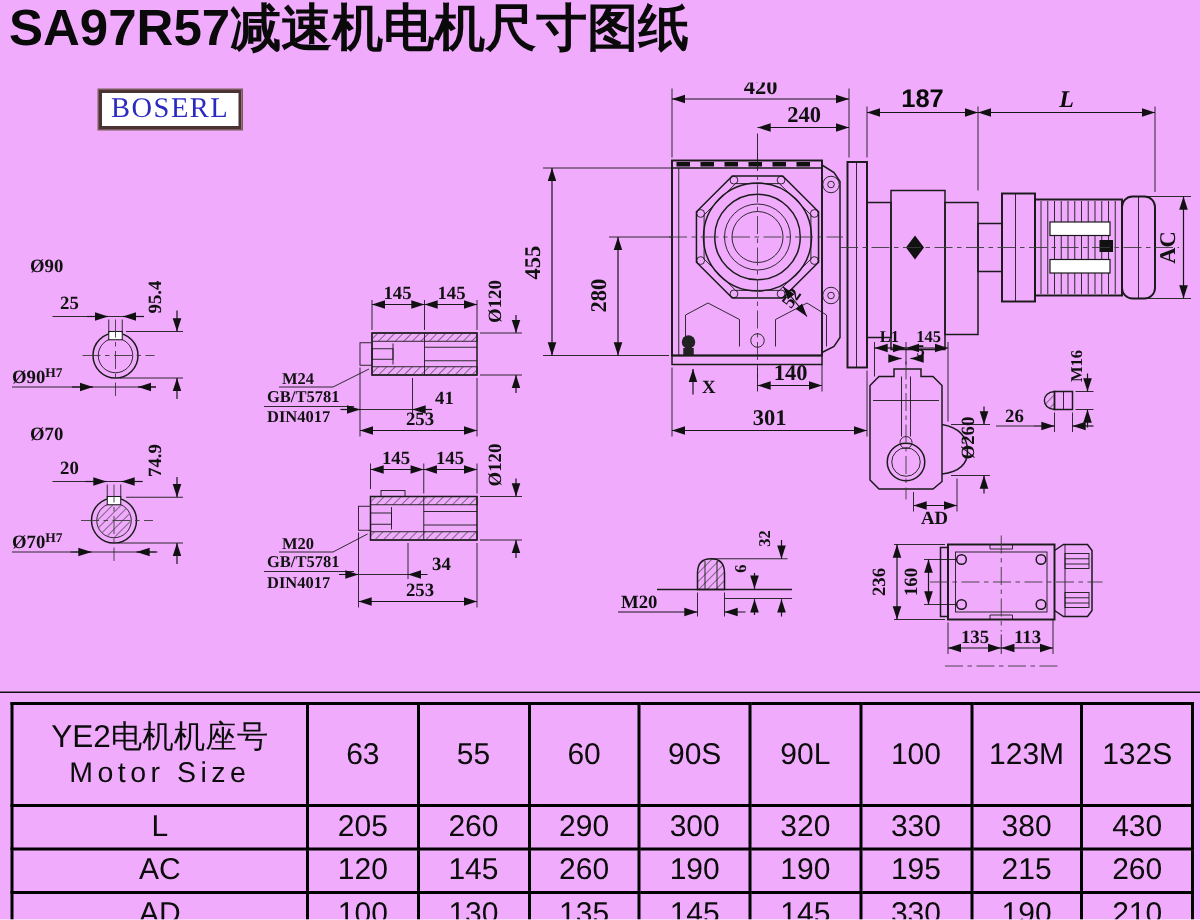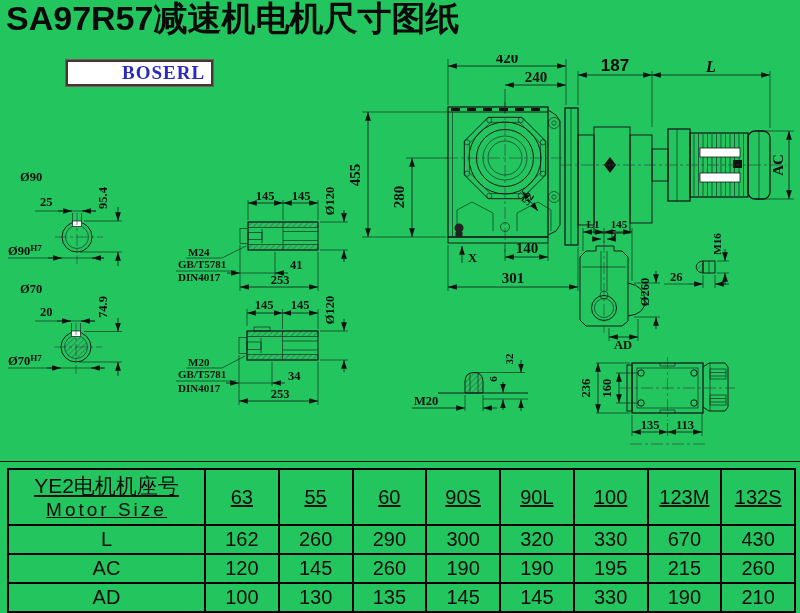--- a/index.html
+++ b/index.html
@@ -1,39 +1,39 @@
 <!DOCTYPE html>
 <html><head>
 <meta charset="utf-8">
 <style>
   html,body{margin:0;padding:0;background:#ffffff;}
-  #stage{position:relative;width:800px;height:613px;background:#22c55e;overflow:hidden;
+  #stage{position:relative;width:800px;height:613px;background:#f0abfc;overflow:hidden;
          font-family:"Liberation Sans",sans-serif;color:#111;}
   #title{position:absolute;left:6px;top:-4px;font-size:34px;font-weight:bold;color:#0a0a0a;
          letter-spacing:0px;white-space:nowrap;}
   #logo{position:absolute;left:66px;top:60px;border:2px solid #4a3333;outline:1px solid #7a5a5a;
         padding:0 6px;background:#fff;}
-  #logo span{font-family:"Liberation Serif",serif;font-weight:bold;font-size:19px;color:#2a2ac0;letter-spacing:1px;margin-left:48px;}
+  #logo span{font-family:"Liberation Serif",serif;font-weight:normal;font-size:19px;color:#2a2ac0;letter-spacing:1px;}
   #toprule{position:absolute;left:0;top:461px;width:800px;height:0;border-top:1.5px solid #111;}
   svg{position:absolute;left:0;top:55px;}
   .ol{fill:none;stroke:#1a1a1a;stroke-width:1.3;}
   .ml{fill:none;stroke:#1a1a1a;stroke-width:1;}
   .tl{fill:none;stroke:#1a1a1a;stroke-width:0.6;}
   .dl{fill:none;stroke:#161616;stroke-width:0.8;}
   .cl{fill:none;stroke:#3a3a3a;stroke-width:0.6;stroke-dasharray:12 3 3 3;}
   .dimA{font:bold 15px "Liberation Serif",serif;fill:#111;}
   .dimB{font:bold 12.5px "Liberation Serif",serif;fill:#111;}
   .dimS{font:bold 11px "Liberation Serif",serif;fill:#111;}
   .dimC{font:bold 17px "Liberation Sans",sans-serif;fill:#0a0a0a;}
   .dimL{font:italic bold 16px "Liberation Serif",serif;fill:#0a0a0a;}
   .mid{text-anchor:middle;}
   #mtable{position:absolute;left:7px;top:468px;width:789px;border-collapse:collapse;table-layout:fixed;}
   #mtable td{border:2px solid #000;text-align:center;vertical-align:middle;
              font-size:20px;color:#0c0c0c;padding:0;overflow:hidden;}
-  #mtable tr.hdr{height:56px;text-decoration:underline;}
+  #mtable tr.hdr{height:68px;}
   #mtable tr.datarow{height:29px;}
   .hcn{font-size:21px;line-height:25px;}
   .hen{font-size:19px;letter-spacing:3px;line-height:24px;}
 </style>
 </head>
 <body>
 
 <div id="stage">
   <div id="title">SA97R57减速机电机尺寸图纸</div>
   <div id="logo">
@@ -418,27 +418,27 @@
       <td>55</td>
       <td>60</td>
       <td>90S</td>
       <td>90L</td>
       <td>100</td>
       <td>123M</td>
       <td>132S</td>
     </tr>
     <tr class="datarow">
       <td>L</td>
-      <td>162</td>
+      <td>205</td>
       <td>260</td>
       <td>290</td>
       <td>300</td>
       <td>320</td>
       <td>330</td>
-      <td>670</td>
+      <td>380</td>
       <td>430</td>
     </tr>
     <tr class="datarow">
       <td>AC</td>
       <td>120</td>
       <td>145</td>
       <td>260</td>
       <td>190</td>
       <td>190</td>
       <td>195</td>

